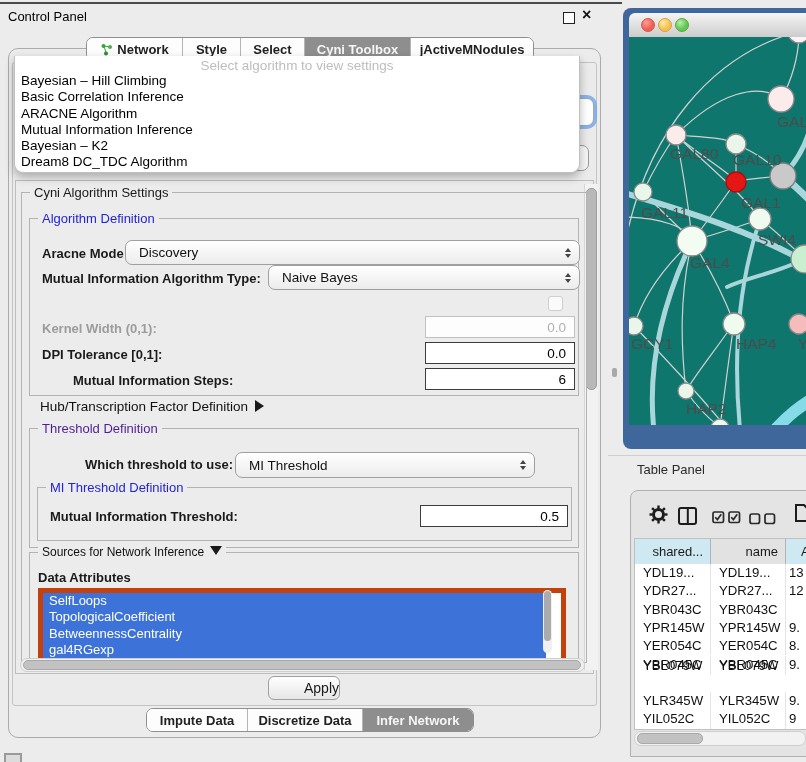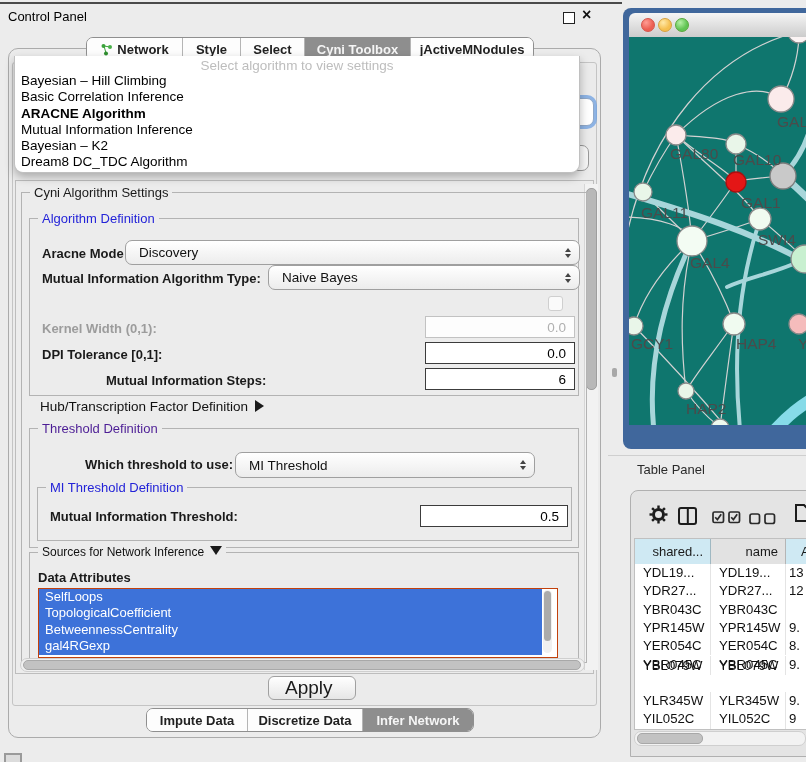--- a/index.html
+++ b/index.html
@@ -22,21 +22,21 @@
   #boxA{left:8px;top:48px;width:591px;height:688px;border:1px solid #ababab;border-radius:10px;background:#ececec;}
   #boxD{left:12px;top:62px;width:583px;height:642px;border:1px solid #c4c4c4;border-radius:3px;background:#ebebeb;}
   #combo-behind1{left:300px;top:98px;width:292px;height:26px;border:1px solid #8fa8c8;border-radius:7px;
                  background:#fff;box-shadow:0 0 0 3px rgba(110,160,225,.75);}
   #combo-behind2{left:300px;top:145px;width:287px;height:24px;border:1px solid #9a9a9a;border-radius:7px;background:#f6f6f6;}
   
   #popup{left:14px;top:56px;width:564px;height:116px;background:#fff;border:1px solid #c0c0c0;border-top:none;
          border-radius:0 0 9px 9px;box-shadow:0 4px 10px rgba(0,0,0,.28);z-index:60;}
   #popup-ph{width:100%;text-align:center;margin-top:2px;font-size:13.5px;color:#bdbdbd;}
   .pitem{font-size:13.5px;line-height:16.3px;padding-left:6px;color:#000;white-space:nowrap;}
-  .pitem.bold{font-weight:bold;}
+  .pitem.bold{font-weight:normal;}
   
   #boxC{left:15px;top:180px;width:577px;height:492px;border:1px solid #bdbdbd;background:#ececec;}
   .group{position:absolute;border:1px solid #b3b3b3;background:transparent;padding-left:8px;}
   .gtitle{position:absolute;top:-8px;left:8px;background:#ececec;padding:0 4px;font-size:13px;}
   .blue{color:#2323d8;}
   .green{color:#4c1d95;}
   .lbl{position:absolute;font-size:13px;font-weight:bold;color:#1a1a1a;white-space:nowrap;}
   .lbl.dis{color:#9c9c9c;}
   .combo{position:absolute;border:1px solid #9f9f9f;border-radius:7px;
          background:linear-gradient(#ffffff,#ececec);font-size:13.5px;color:#111;
@@ -48,32 +48,32 @@
   .field{position:absolute;background:#fff;font-size:13.5px;display:flex;align-items:center;
          justify-content:flex-end;padding-right:8px;}
   .field.en{border:1.5px solid #3c3c3c;color:#000;}
   .field.dis{border:1px solid #c2c2c2;color:#b0b0b0;background:#fdfdfd;}
   #kernel-check{left:548px;top:296px;width:13px;height:13px;border:1.5px solid #cfcfcf;border-radius:3px;background:#fafafa;}
   .tri-right{display:inline-block;width:0;height:0;border-top:6px solid transparent;border-bottom:6px solid transparent;
              border-left:9px solid #1a1a1a;margin-left:7px;vertical-align:-1px;}
   .tri-down{display:inline-block;width:0;height:0;border-left:6px solid transparent;border-right:6px solid transparent;
             border-top:9px solid #1a1a1a;margin-left:6px;vertical-align:1px;}
   
-  #attr-list{left:38px;top:588px;width:518px;height:68px;background:#fff;border:1px solid #c2410c;overflow:hidden;}
+  #attr-list{left:38px;top:588px;width:518px;height:68px;background:#fff;border:5px solid #c2410c;overflow:hidden;}
   .attr-item{font-size:13px;line-height:16.4px;color:#fff;background:#3d72d9;padding-left:6px;width:497px;}
   #attr-vsb{left:543px;top:590px;width:9px;height:63px;background:#f0f0f0;border-radius:5px;}
   #attr-vsb-thumb{left:544px;top:591px;width:7px;height:50px;background:#ababab;border-radius:4px;}
   #hsb{left:20px;top:658px;width:563px;height:12px;background:#f0f0f0;border:1px solid #cfcfcf;border-radius:7px;}
   #hsb-thumb{left:23px;top:660px;width:556px;height:8px;background:#c2c2c2;border:1px solid #a8a8a8;border-radius:5px;}
   
   #set-sb{left:584px;top:184px;width:13px;height:486px;background:#f2f2f2;border-left:1px solid #d6d6d6;}
   #set-sb-thumb{left:586px;top:188px;width:9px;height:200px;background:#b8b8b8;border:1px solid #9e9e9e;border-radius:5px;}
   
   #apply-btn{left:268px;top:676px;width:70px;height:22px;border:1px solid #a0a0a0;border-radius:6px;
-             background:linear-gradient(#ffffff,#e6e6e6);font-size:19px;display:flex;align-items:center;justify-content:flex-start;padding-left:16px;}
+             background:linear-gradient(#ffffff,#e6e6e6);font-size:14px;display:flex;align-items:center;justify-content:flex-end;}
   #btabbar{left:146px;top:708px;height:22px;display:flex;z-index:5;border:1px solid #8f8f8f;border-radius:7px;
            overflow:hidden;background:#fdfdfd;}
   #corner-ico{left:4px;top:753px;width:14px;height:12px;border:2px solid #9a9a9a;background:#dcdcdc;}
   
   #net-frame{left:623px;top:8px;width:183px;height:441px;background:#40679c;border-radius:8px 0 0 8px;}
   #net-title{left:629px;top:13px;width:177px;height:24px;background:linear-gradient(#f5f5f5,#cccccc);
              border-radius:6px 0 0 0;border-bottom:1px solid #9a9a9a;}
   .light{position:absolute;top:17.5px;width:12px;height:12px;border-radius:50%;}
   #light-red{left:641px;background:radial-gradient(circle at 35% 30%,#ff9d94,#ec5f52 60%);border:1px solid #d5544a;}
   #light-yellow{left:658px;background:radial-gradient(circle at 35% 30%,#ffe9a8,#f5bf4f 60%);border:1px solid #d6a13d;}
@@ -185,21 +185,21 @@
   <div class="abs lbl dis" style="left:42px;top:321px;">Kernel Width (0,1):</div>
   <div class="abs field dis" style="left:425px;top:316px;width:140px;height:20px;">
     <span>0.0</span>
   </div>
 
   <div class="abs lbl" style="left:42px;top:347px;">DPI Tolerance [0,1]:</div>
   <div class="abs field en" style="left:425px;top:342px;width:140px;height:20px;">
     <span>0.0</span>
   </div>
 
-  <div class="abs lbl" style="left:60px;top:373px;padding-left:46px;">Mutual Information Steps:</div>
+  <div class="abs lbl" style="left:27px;top:373px;padding-left:46px;">Mutual Information Steps:</div>
   <div class="abs field en" style="left:425px;top:368px;width:140px;height:20px;">
     <span>6</span>
   </div>
 
   <div class="abs" style="left:40px;top:399px;font-size:13.5px;color:#111;">
     <span>Hub/Transcription Factor Definition</span><span class="tri-right"></span>
   </div>
 
   <div class="abs group" style="left:29px;top:428px;width:540px;height:118px;">
     <span class="gtitle green">Threshold Definition</span>

